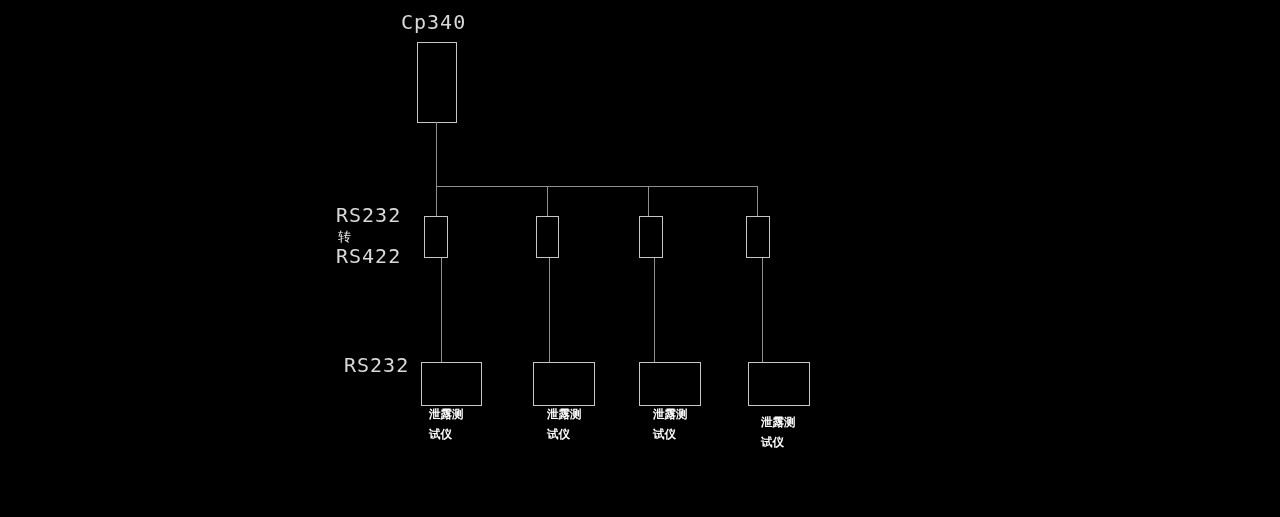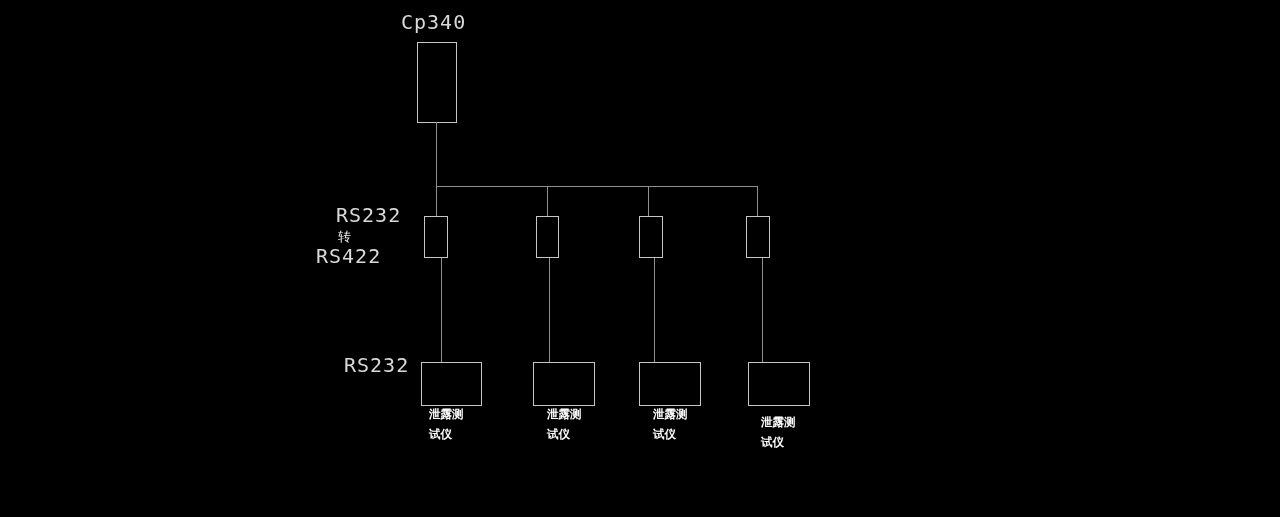--- a/index.html
+++ b/index.html
@@ -75,21 +75,21 @@
 
   <div class="wire h" style="left:436px; top:186px; width:322px;"></div>
 
   <div class="wire v" style="left:436px; top:186px; height:31px;"></div>
   <div class="wire v" style="left:547px; top:186px; height:31px;"></div>
   <div class="wire v" style="left:648px; top:186px; height:31px;"></div>
   <div class="wire v" style="left:757px; top:186px; height:31px;"></div>
 
   <div class="cad-label" style="left:336px; top:205px;">RS232</div>
   <div class="cjk-small" style="left:338px; top:230px;">转</div>
-  <div class="cad-label" style="left:316px; top:246px;">RS422</div>
+  <div class="cad-label" style="left:336px; top:246px;">RS422</div>
 
   <div class="node-box" style="left:424px; top:216px; width:24px; height:42px;"></div>
   <div class="node-box" style="left:536px; top:216px; width:23px; height:42px;"></div>
   <div class="node-box" style="left:639px; top:216px; width:24px; height:42px;"></div>
   <div class="node-box" style="left:746px; top:216px; width:24px; height:42px;"></div>
 
   <div class="cad-label" style="left:344px; top:355px;">RS232</div>
 
   <div class="wire v" style="left:441px; top:258px; height:105px;"></div>
   <div class="wire v" style="left:549px; top:258px; height:105px;"></div>

